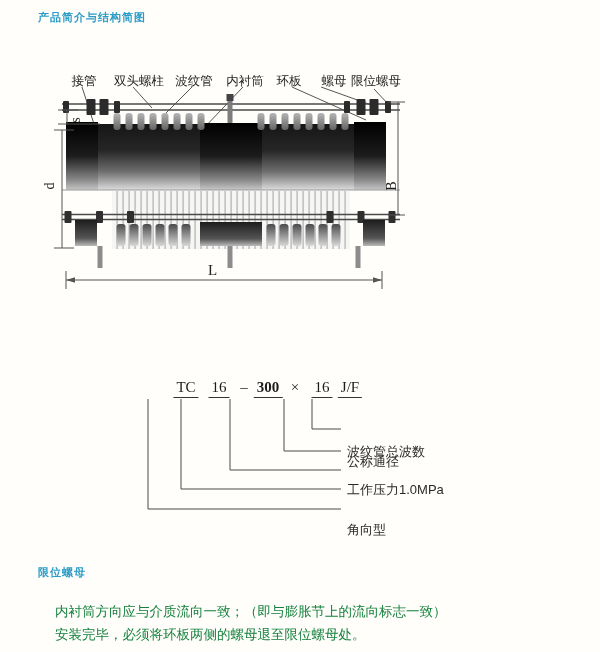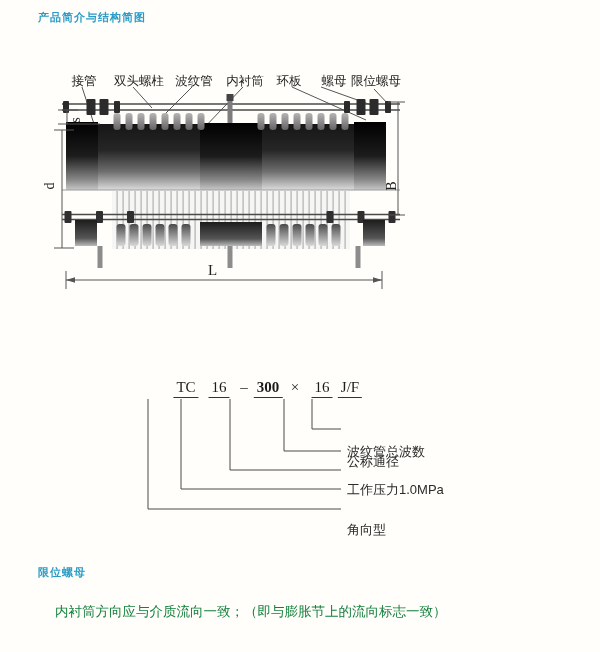--- a/index.html
+++ b/index.html
@@ -216,14 +216,15 @@
     </g>
   </svg>
 
   <div class="callout" style="top:443px;">波纹管总波数</div>
   <div class="callout" style="top:453px;text-align:center;">公称通径</div>
   <div class="callout" style="top:481px;">工作压力1.0MPa</div>
   <div class="callout" style="top:521px;">角向型</div>
 
   <div class="sec-title" style="top:565px;">限位螺母</div>
   <div class="body-line" style="top:603px;">内衬筒方向应与介质流向一致；（即与膨胀节上的流向标志一致）</div>
+  <div class="body-line" style="top:626px;">安装完毕，必须将环板两侧的螺母退至限位螺母处。</div>
 
 </div>
 
 </body></html>

